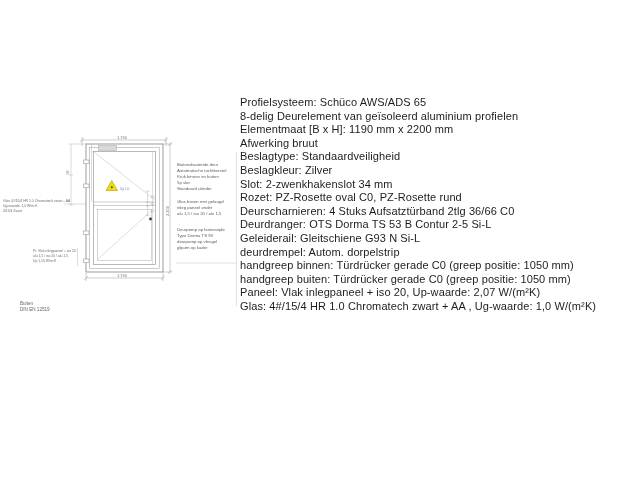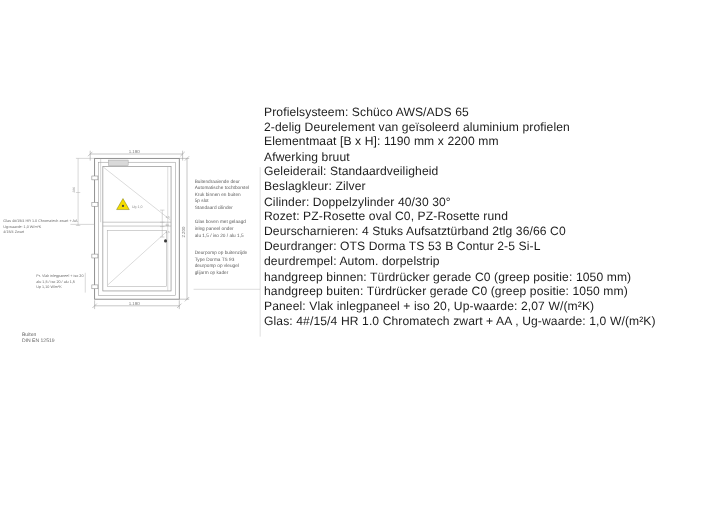--- a/index.html
+++ b/index.html
@@ -144,29 +144,30 @@
     <div>glijarm op kader</div>
   </div>
 
   <div class="footer-note">
     <div>Buiten</div>
     <div>DIN EN 12519</div>
   </div>
 
   <div class="specs">
     <div class="spec-line">Profielsysteem: Schüco AWS/ADS 65</div>
-    <div class="spec-line">2-delig Deurelement van geïsoleerd aluminium profielen</div>
+    <div class="spec-line">8-delig Deurelement van geïsoleerd aluminium profielen</div>
     <div class="spec-line">Elementmaat [B x H]: 1190 mm x 2200 mm</div>
     <div class="spec-line">Afwerking bruut</div>
-    <div class="spec-line">Geleiderail: Standaardveiligheid</div>
+    <div class="spec-line">Beslagtype: Standaardveiligheid</div>
     <div class="spec-line">Beslagkleur: Zilver</div>
-    <div class="spec-line">Cilinder: Doppelzylinder 40/30 30°</div>
+    <div class="spec-line">Slot: 2-zwenkhakenslot 34 mm</div>
     <div class="spec-line">Rozet: PZ-Rosette oval C0, PZ-Rosette rund</div>
     <div class="spec-line">Deurscharnieren: 4 Stuks Aufsatztürband 2tlg 36/66 C0</div>
     <div class="spec-line">Deurdranger: OTS Dorma TS 53 B Contur 2-5 Si-L</div>
+    <div class="spec-line">Geleiderail: Gleitschiene G93 N Si-L</div>
     <div class="spec-line">deurdrempel: Autom. dorpelstrip</div>
     <div class="spec-line">handgreep binnen: Türdrücker gerade C0 (greep positie: 1050 mm)</div>
     <div class="spec-line">handgreep buiten: Türdrücker gerade C0 (greep positie: 1050 mm)</div>
     <div class="spec-line">Paneel: Vlak inlegpaneel + iso 20, Up-waarde: 2,07 W/(m²K)</div>
     <div class="spec-line">Glas: 4#/15/4 HR 1.0 Chromatech zwart + AA , Ug-waarde: 1,0 W/(m²K)</div>
   </div>
 
 </div>
 
 </body></html>

